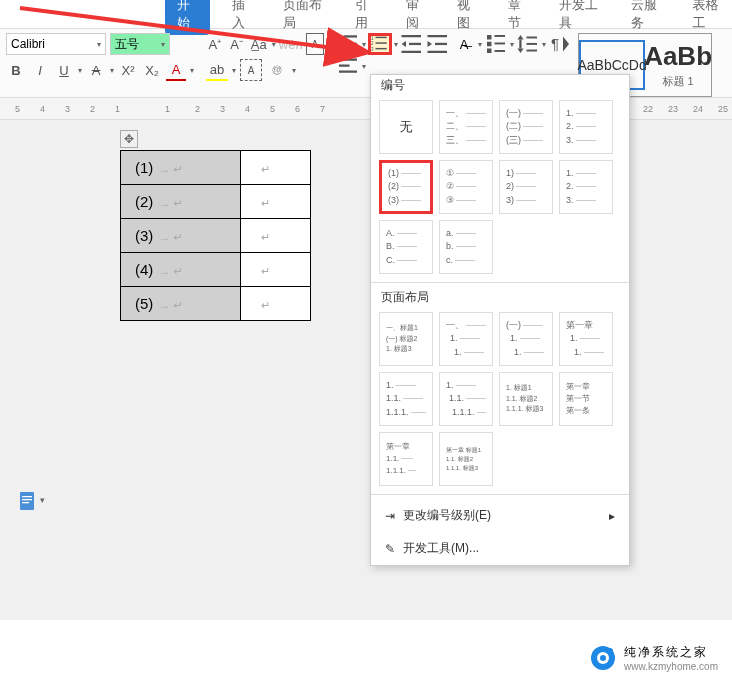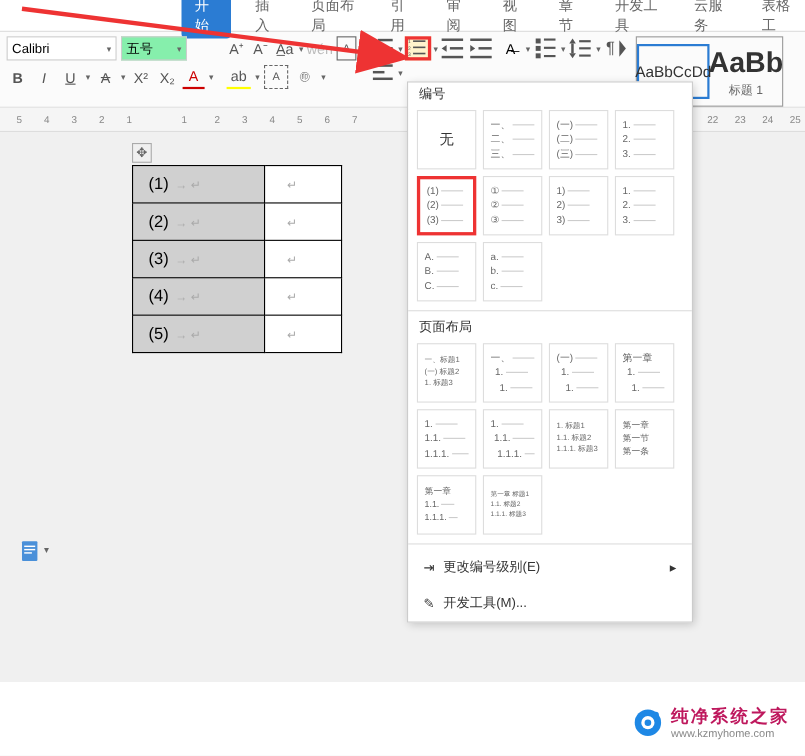--- a/index.html
+++ b/index.html
@@ -48,21 +48,21 @@
     .num-option.none { align-items: center; font-size: 13px; color: #333; }
     .num-option.highlighted { border: 3px solid #e33; }
     .num-option .line { white-space: nowrap; overflow: hidden; width: 100%; }
     .num-line-fill { display: inline-block; border-bottom: 1px solid #ccc; width: 20px; vertical-align: middle; margin-left: 2px; }
     .popup-sep { height: 1px; background: #ddd; margin: 4px 0; }
     .popup-action { padding: 8px 14px; font-size: 12px; color: #333; cursor: pointer; display: flex; align-items: center; gap: 8px; }
     
     .watermark { position: absolute; right: 14px; bottom: 14px; display: flex; align-items: center; gap: 6px; }
     .wm-logo { width: 30px; height: 30px; }
     .wm-text { display: flex; flex-direction: column; }
-    .wm-title { font-size: 16px; font-weight: bold; color: #be185d; letter-spacing: 2px; }
+    .wm-title { font-size: 12px; font-weight: normal; color: #000000; letter-spacing: 2px; }
     .wm-url { font-size: 10px; color: #888; }
     
     .doc-icon { position: absolute; left: 18px; top: 490px; width: 20px; height: 22px; }
   </style>
 </head>
 <body>
 
 <svg class="arrow" width="400" height="70">
   <defs>
       <marker id="ah" markerWidth="12" markerHeight="10" refX="10" refY="5" orient="auto">

